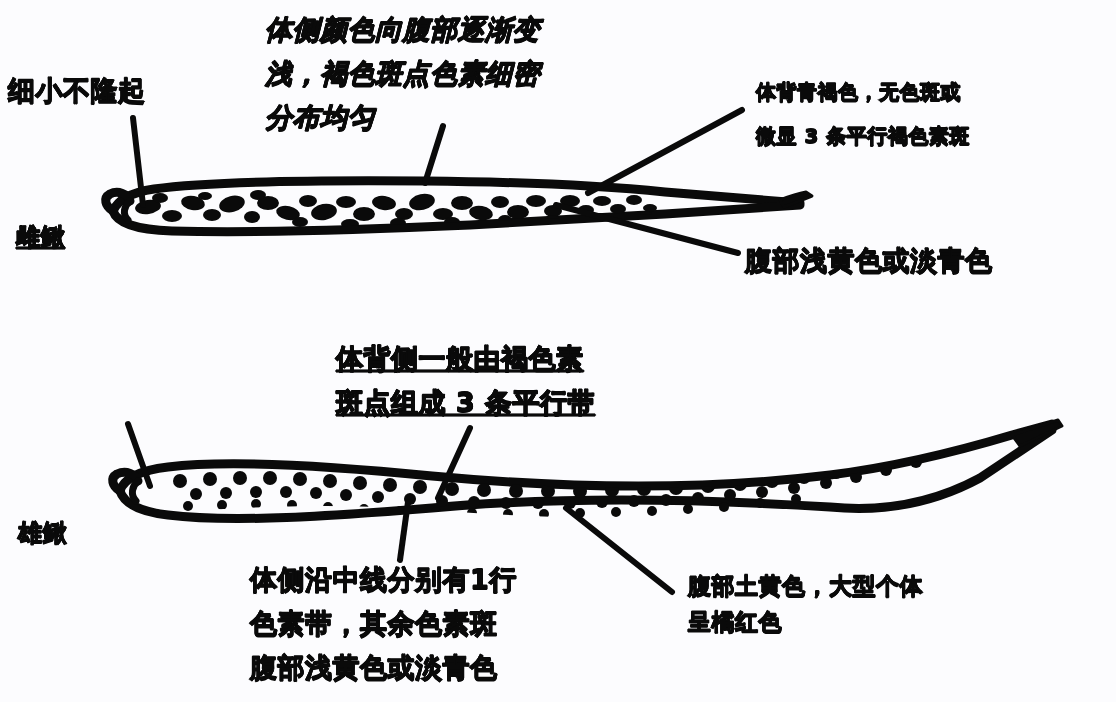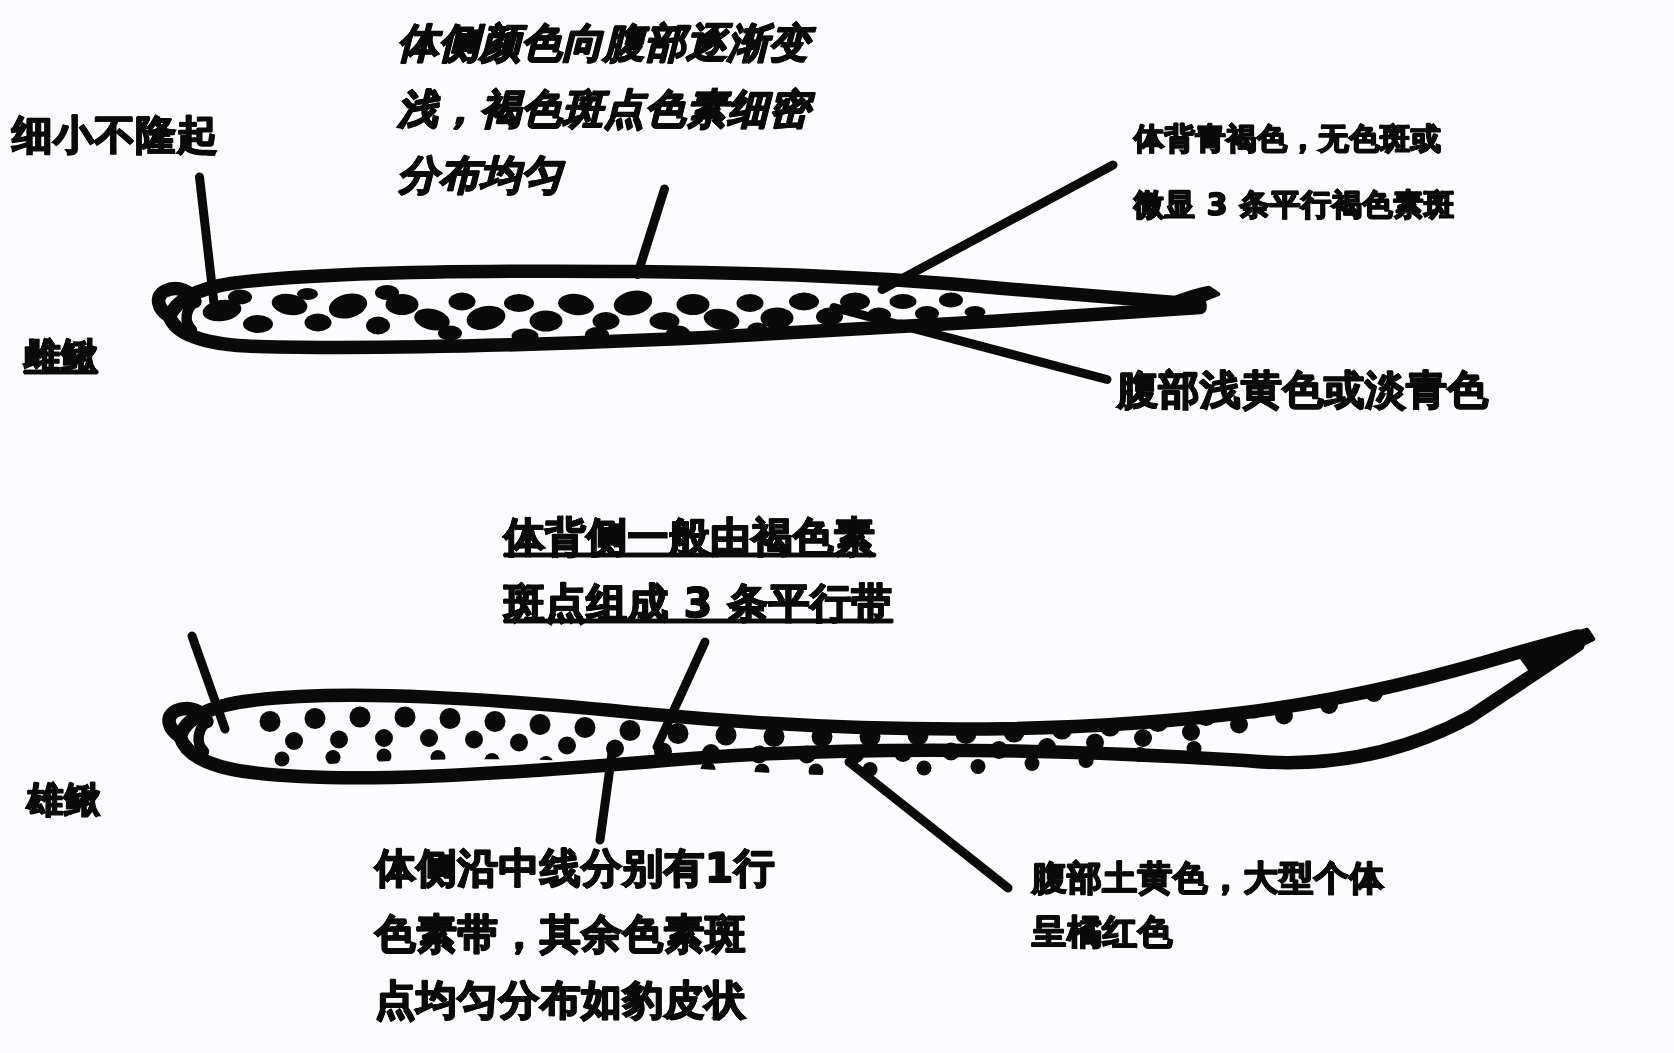--- a/index.html
+++ b/index.html
@@ -237,18 +237,18 @@
   <div class="ann a-upper-belly">腹部浅黄色或淡青色</div>
 
 
   <div class="ann a-lower-sexlabel">雄鳅</div>
 
   <div class="ann a-lower-dorsal">体背侧一般由褐色素
 斑点组成 3 条平行带</div>
 
   <div class="ann a-lower-flank">体侧沿中线分别有1行
 色素带，其余色素斑
-点均匀分布如豹皮状</div>
+腹部浅黄色或淡青色</div>
 
   <div class="ann a-lower-belly">腹部土黄色，大型个体
 呈橘红色</div>
 
 </div>
 
 </body></html>

